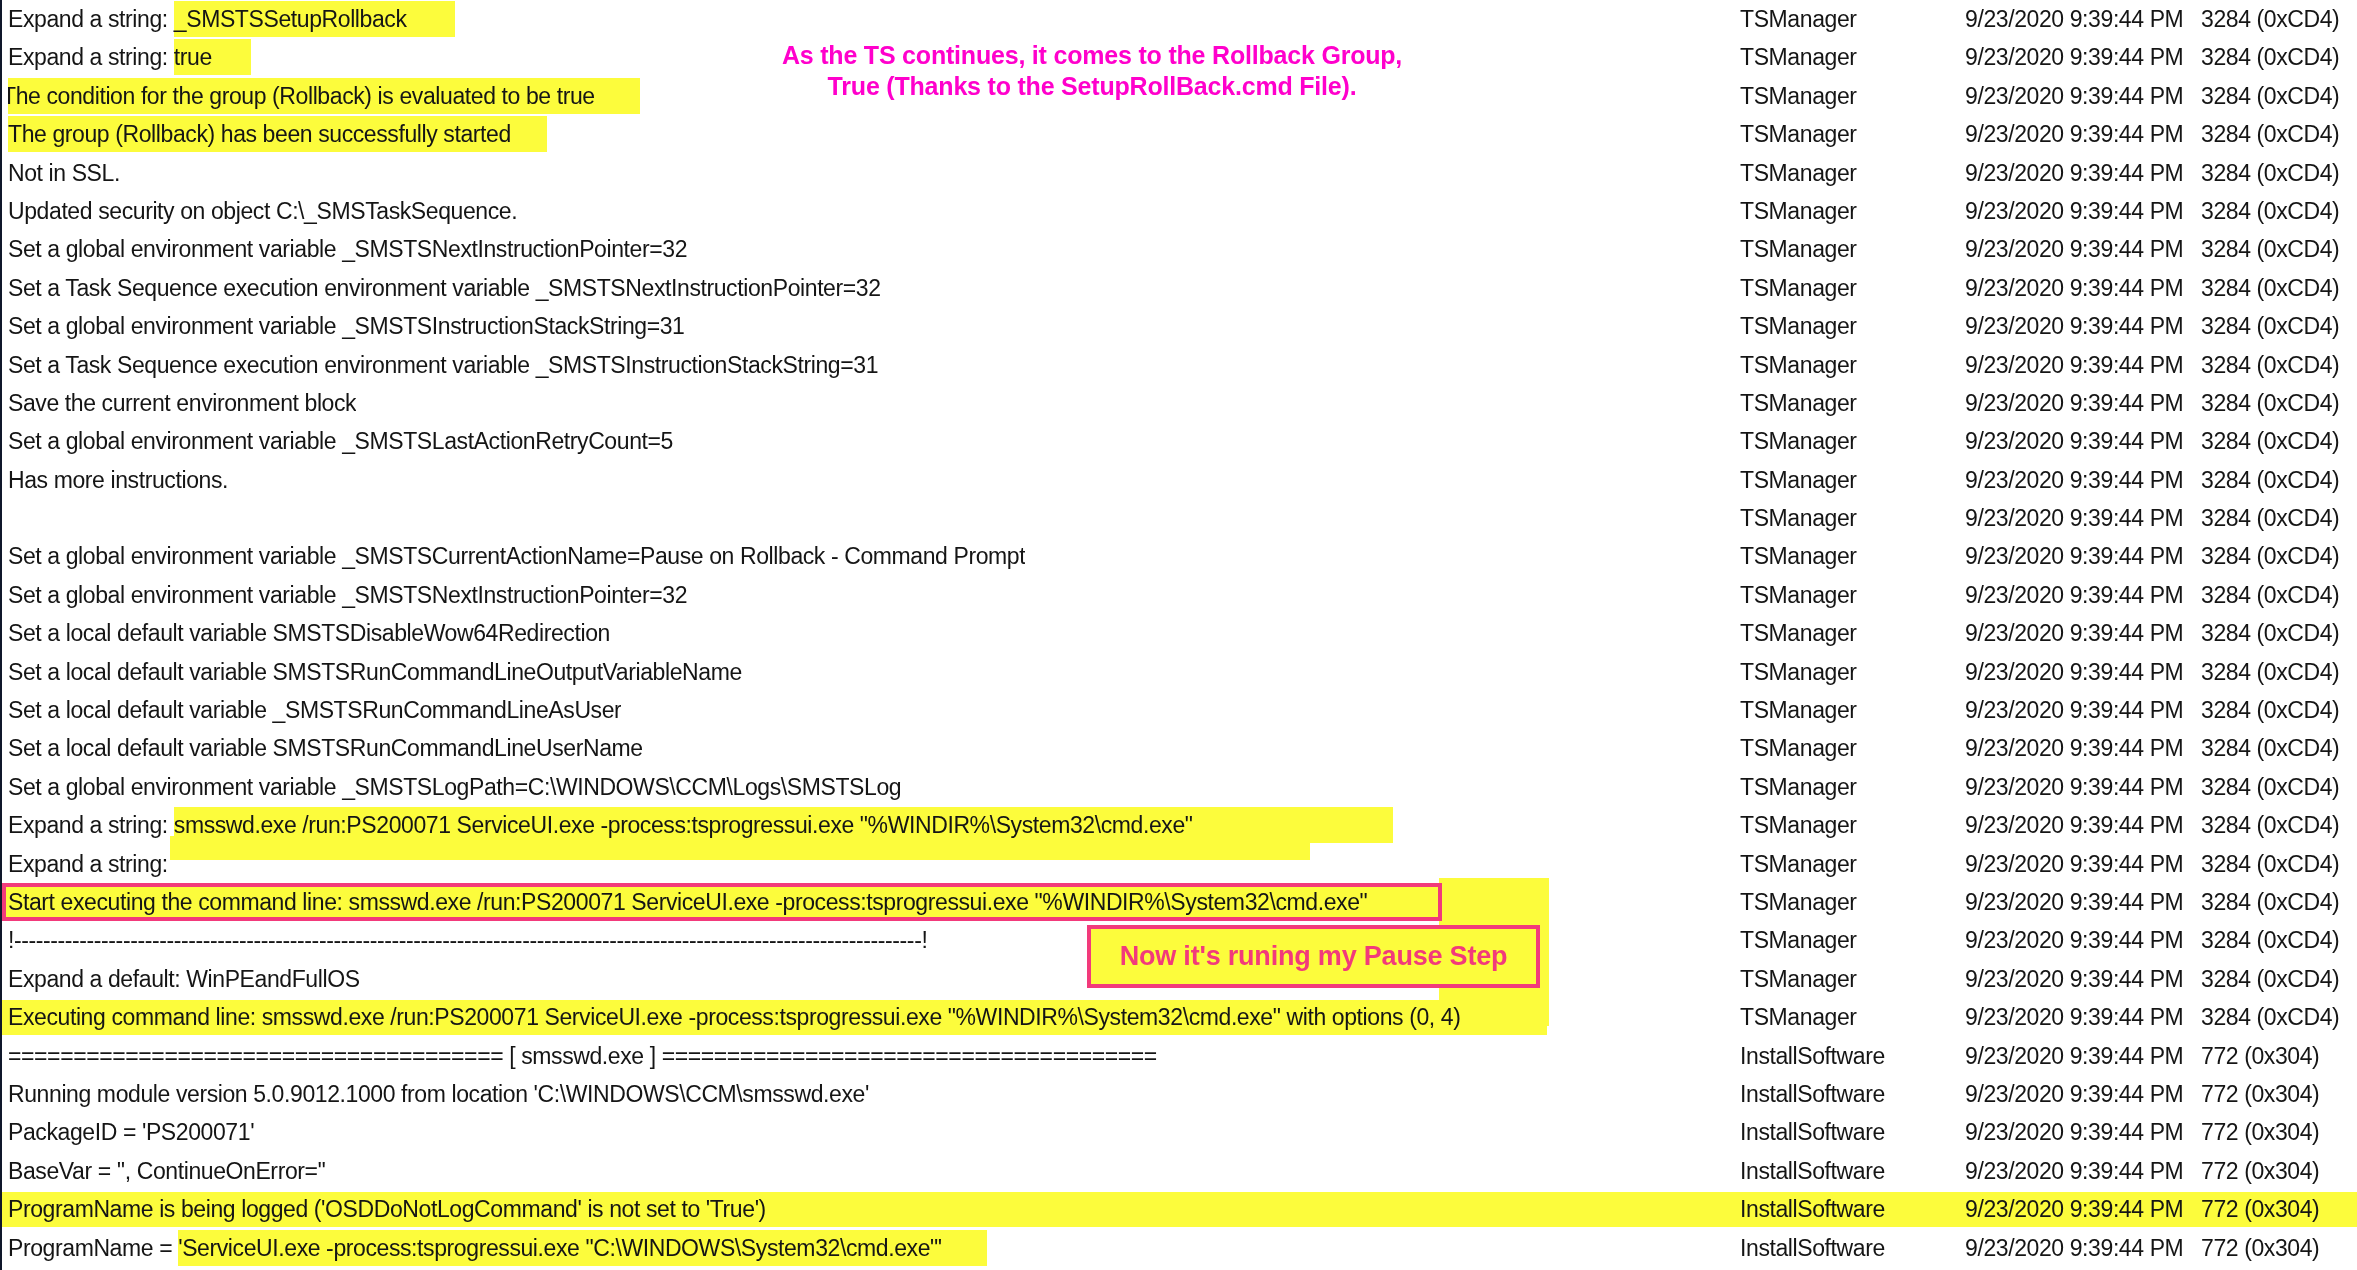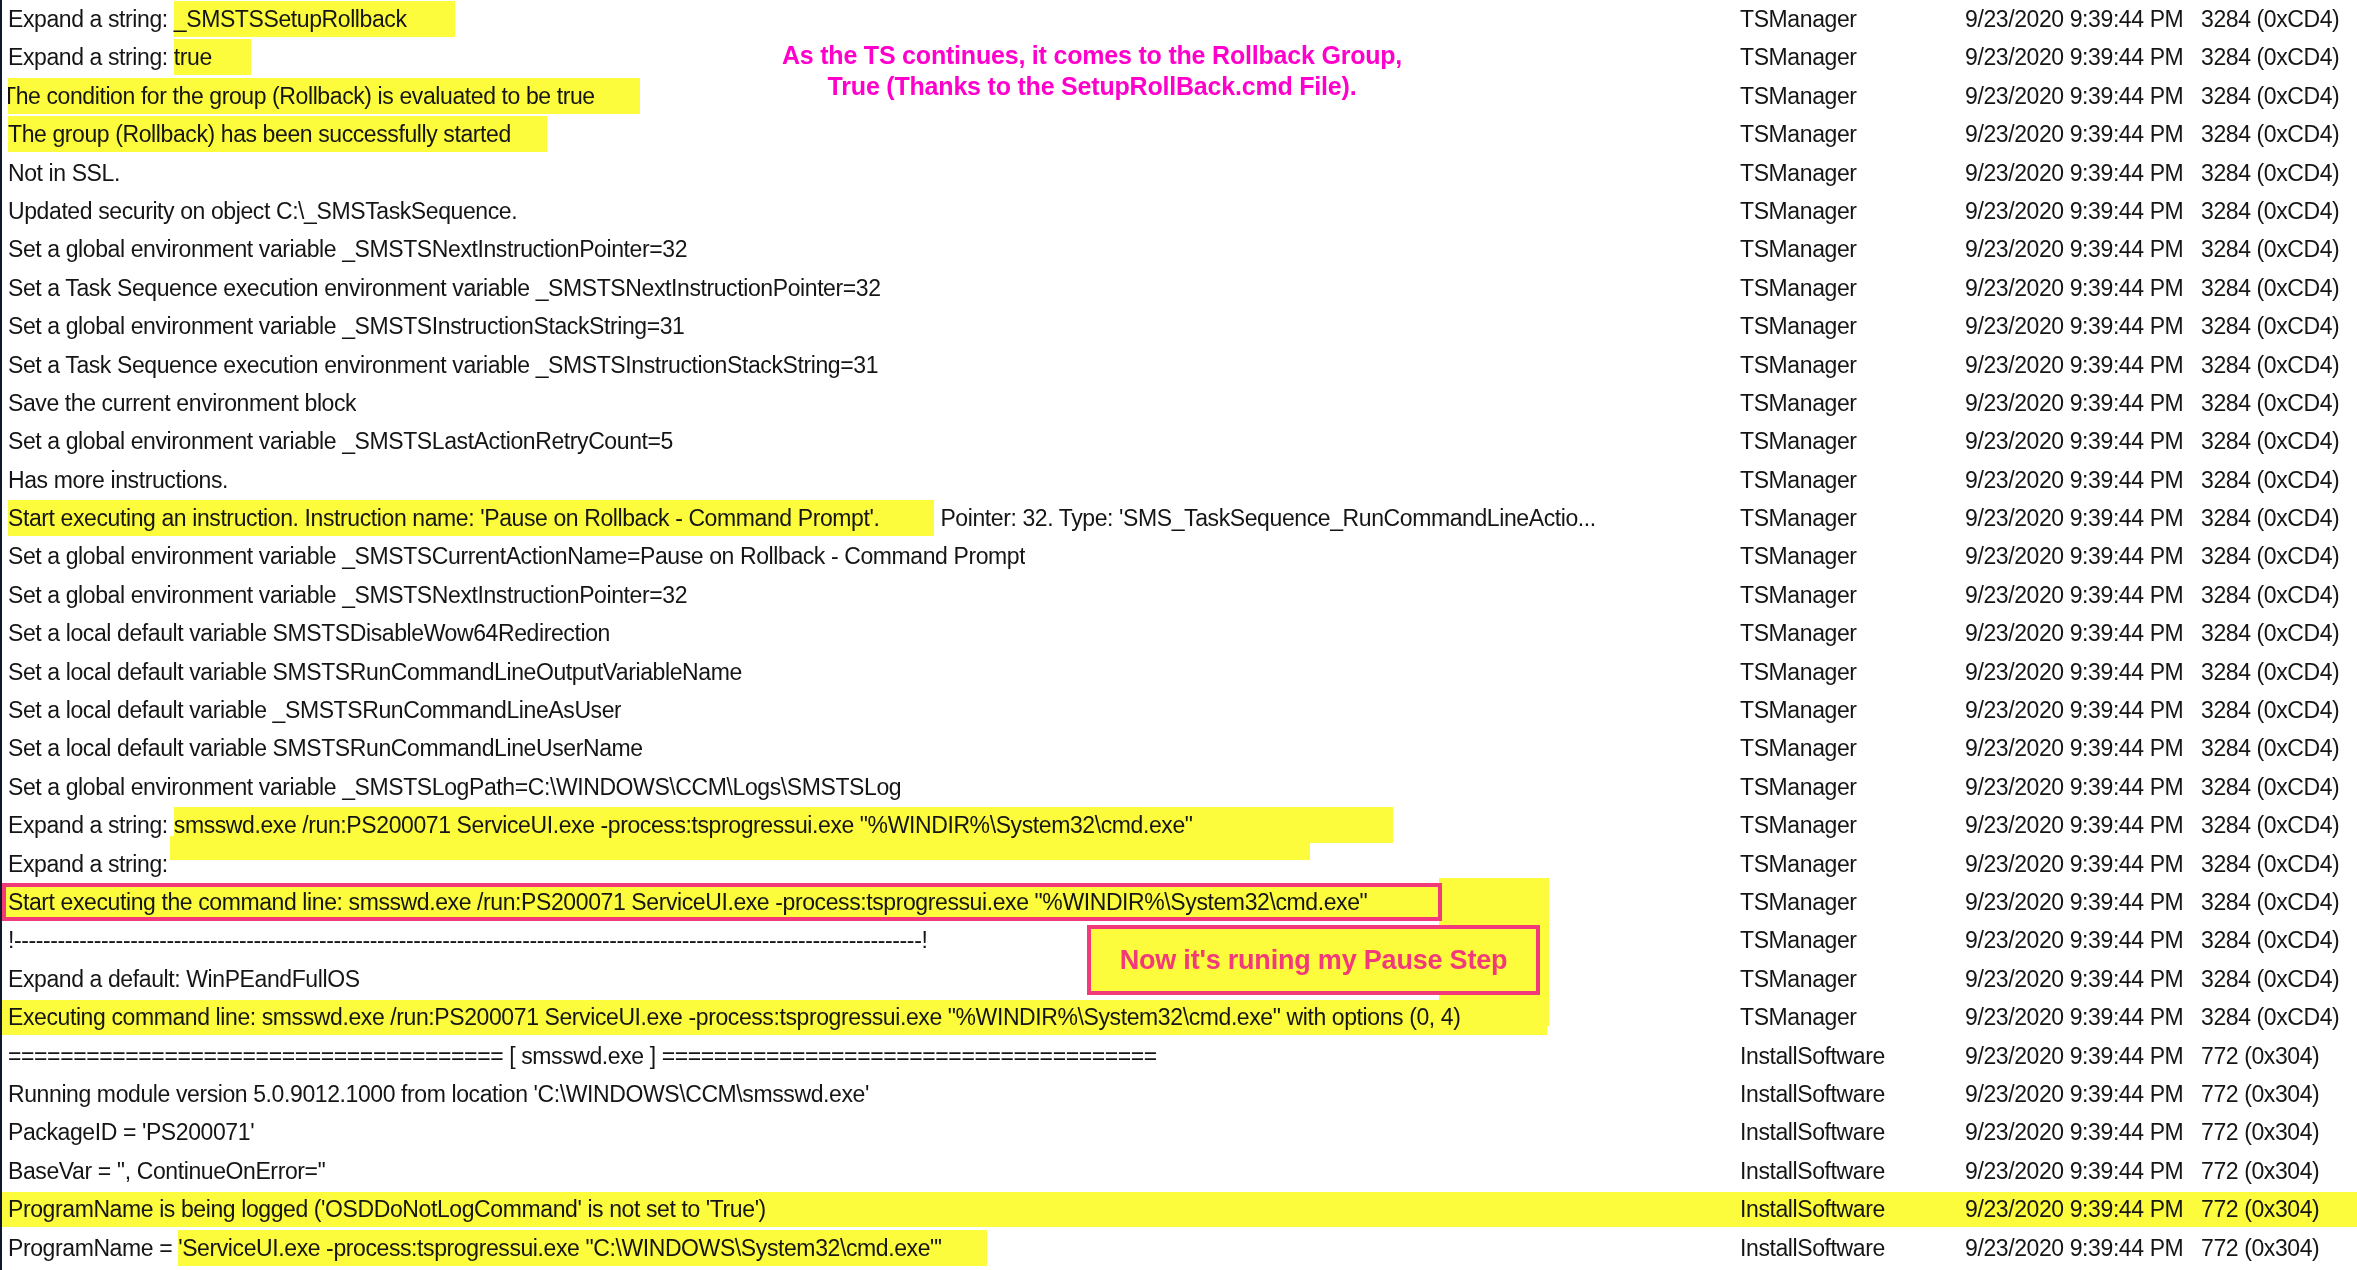--- a/index.html
+++ b/index.html
@@ -35,21 +35,21 @@
   
   .note-top{
     position:absolute;left:690px;top:40px;width:800px;
     text-align:center;font-weight:bold;font-size:25px;line-height:31px;
     color:var(--mag);z-index:5;letter-spacing:-0.2px;
   }
   
   .filler{position:absolute;left:1437px;top:878px;width:110px;height:148px;background:var(--yl);z-index:0;}
   
   .note-box{
-    position:absolute;left:1085px;top:925px;width:453px;height:70px;
+    position:absolute;left:1085px;top:925px;width:453px;height:63px;
     background:var(--yl);border:4px solid var(--pink);box-sizing:border-box;
     display:flex;align-items:center;justify-content:center;
     font-weight:bold;font-size:27px;color:var(--pink);z-index:5;letter-spacing:-0.2px;
   }
 </style>
 </head>
 <body>
 
 <div class="page" style="--yl: #fcfc3c; --pink: #f23a7b; --mag: #ff00cc; color: rgb(21, 21, 21);">
   <div class="filler"></div>
@@ -127,21 +127,20 @@
         <div class="cell dt">9/23/2020 9:39:44 PM</div>
         <div class="cell thr">3284 (0xCD4)</div>
       </div>
       <div class="row">
         <div class="cell msg"><span>Has more instructions.</span></div>
         <div class="cell comp">TSManager</div>
         <div class="cell dt">9/23/2020 9:39:44 PM</div>
         <div class="cell thr">3284 (0xCD4)</div>
       </div>
       <div class="row">
-        <div class="cell msg"><span class="hl" style="padding-right: 55px; padding-left: 6px; margin-left: -6px;">Start executing an instruction. Instruction name: 'Pause on Rollback - Command Prompt'.</span><span> Pointer: 32. Type: 'SMS_TaskSequence_RunCommandLineActio...</span></div>
         <div class="cell comp">TSManager</div>
         <div class="cell dt">9/23/2020 9:39:44 PM</div>
         <div class="cell thr">3284 (0xCD4)</div>
       </div>
       <div class="row">
         <div class="cell msg"><span>Set a global environment variable _SMSTSCurrentActionName=Pause on Rollback - Command Prompt</span></div>
         <div class="cell comp">TSManager</div>
         <div class="cell dt">9/23/2020 9:39:44 PM</div>
         <div class="cell thr">3284 (0xCD4)</div>
       </div>

